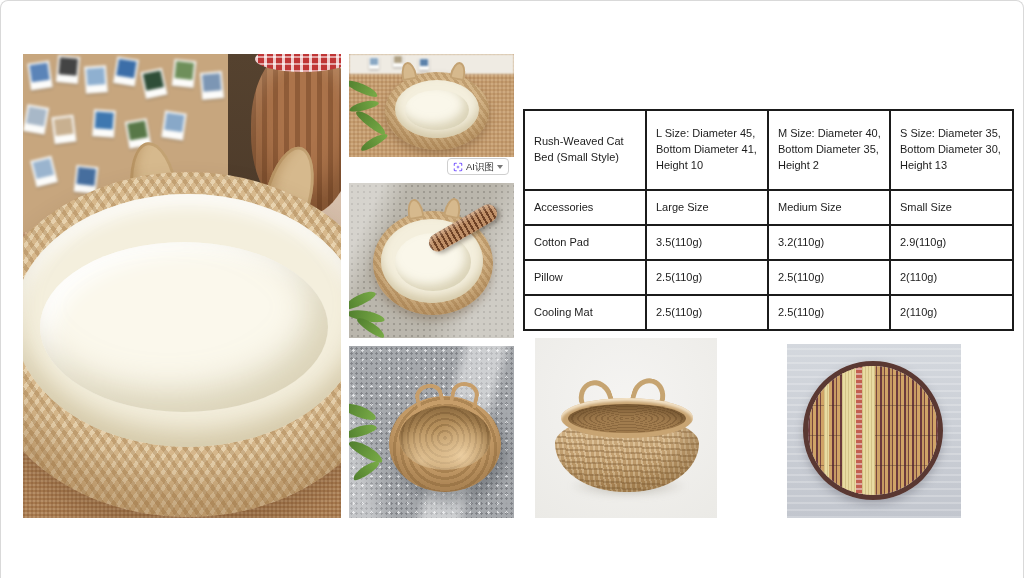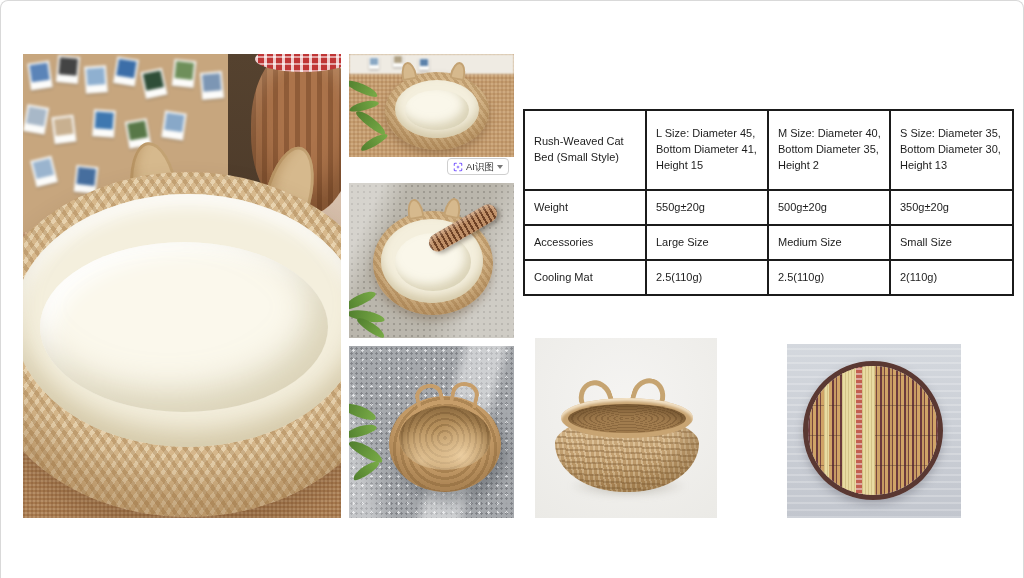--- a/index.html
+++ b/index.html
@@ -252,35 +252,41 @@
   <table class="spec-table">
     <colgroup>
         <col style="width:122px">
         <col style="width:122px">
         <col style="width:122px">
         <col style="width:123px">
       </colgroup>
     <tbody>
       <tr class="hdr">
         <td>Rush-Weaved Cat Bed (Small Style)</td>
-        <td>L Size: Diameter 45, Bottom Diameter 41, Height 15</td>
+        <td>L Size: Diameter 45, Bottom Diameter 41, Height 10</td>
         <td>M Size: Diameter 40, Bottom Diameter 35, Height 2</td>
         <td>S Size: Diameter 35, Bottom Diameter 30, Height 13</td>
-      </tr>
-      <tr>
-        <td>Weight</td>
-        <td>550g±20g</td>
-        <td>500g±20g</td>
-        <td>350g±20g</td>
       </tr>
       <tr>
         <td>Accessories</td>
         <td>Large Size</td>
         <td>Medium Size</td>
         <td>Small Size</td>
+      </tr>
+      <tr>
+        <td>Cotton Pad</td>
+        <td>3.5(110g)</td>
+        <td>3.2(110g)</td>
+        <td>2.9(110g)</td>
+      </tr>
+      <tr>
+        <td>Pillow</td>
+        <td>2.5(110g)</td>
+        <td>2.5(110g)</td>
+        <td>2(110g)</td>
       </tr>
       <tr>
         <td>Cooling Mat</td>
         <td>2.5(110g)</td>
         <td>2.5(110g)</td>
         <td>2(110g)</td>
       </tr>
     </tbody>
   </table>
 

